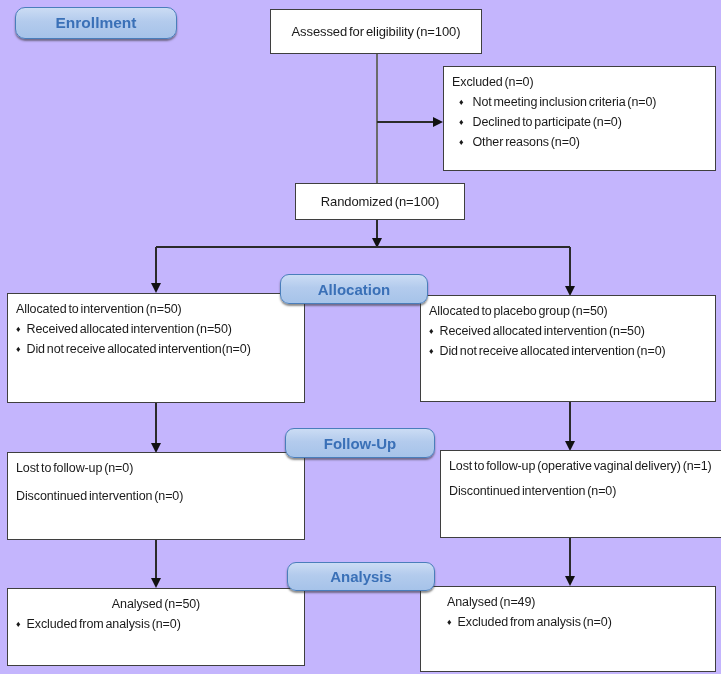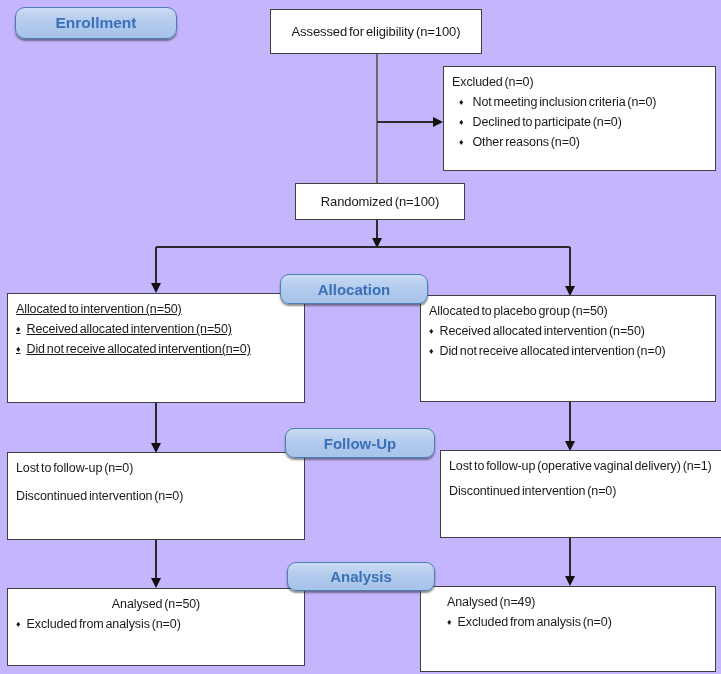--- a/index.html
+++ b/index.html
@@ -83,21 +83,21 @@
     <div class="bullet-row">
       <span class="diamond">♦</span>
       <span>Other reasons (n=0)</span>
     </div>
   </div>
 
   <div class="box center" style="left:295px;top:183px;width:170px;height:37px;">
     <span>Randomized (n=100)</span>
   </div>
 
-  <div class="box" style="left:7px;top:293px;width:298px;height:110px;text-decoration:underline;">
+  <div class="box" style="left:7px;top:293px;width:298px;height:110px;">
     <div class="box-title">Allocated to intervention (n=50)</div>
     <div class="bullet-row">
       <span class="diamond">♦</span>
       <span>Received allocated intervention (n=50)</span>
     </div>
     <div class="bullet-row">
       <span class="diamond">♦</span>
       <span>Did not receive allocated intervention(n=0)</span>
     </div>
   </div>

